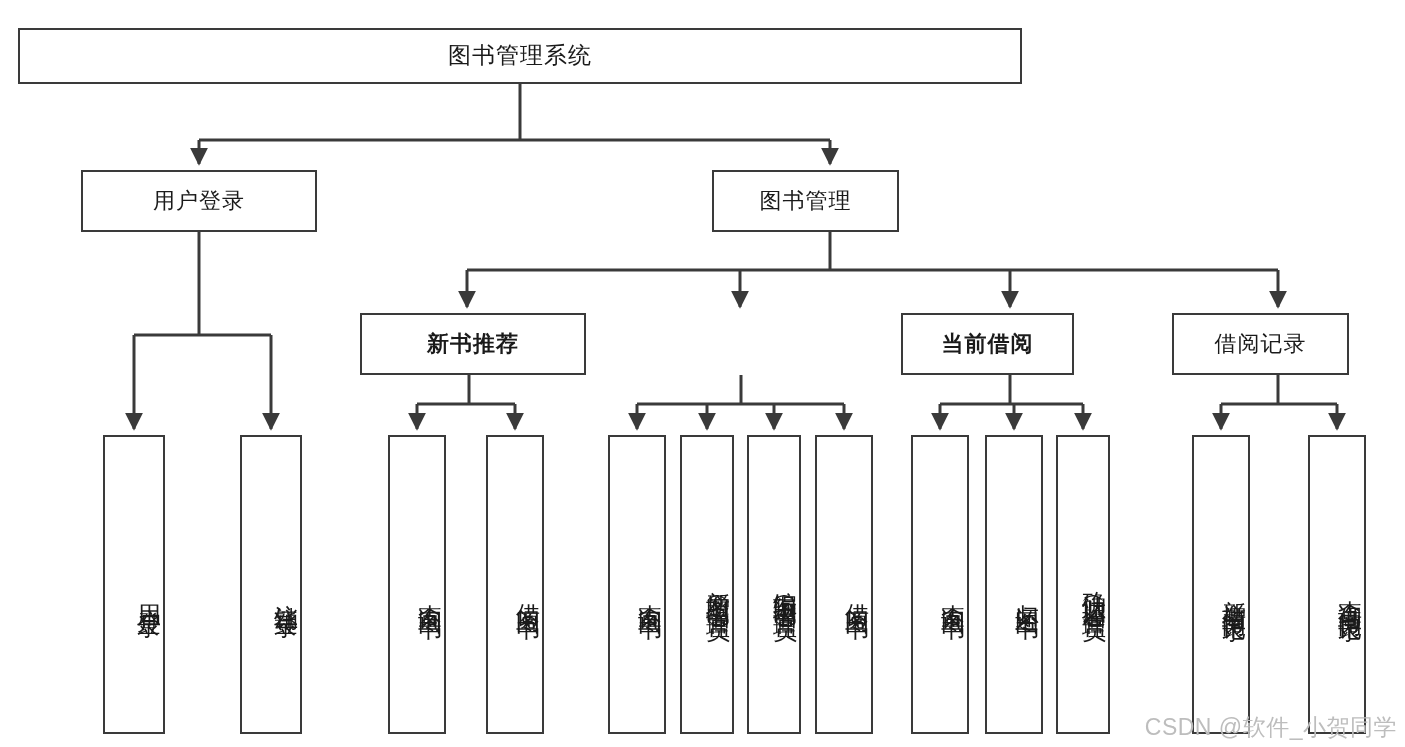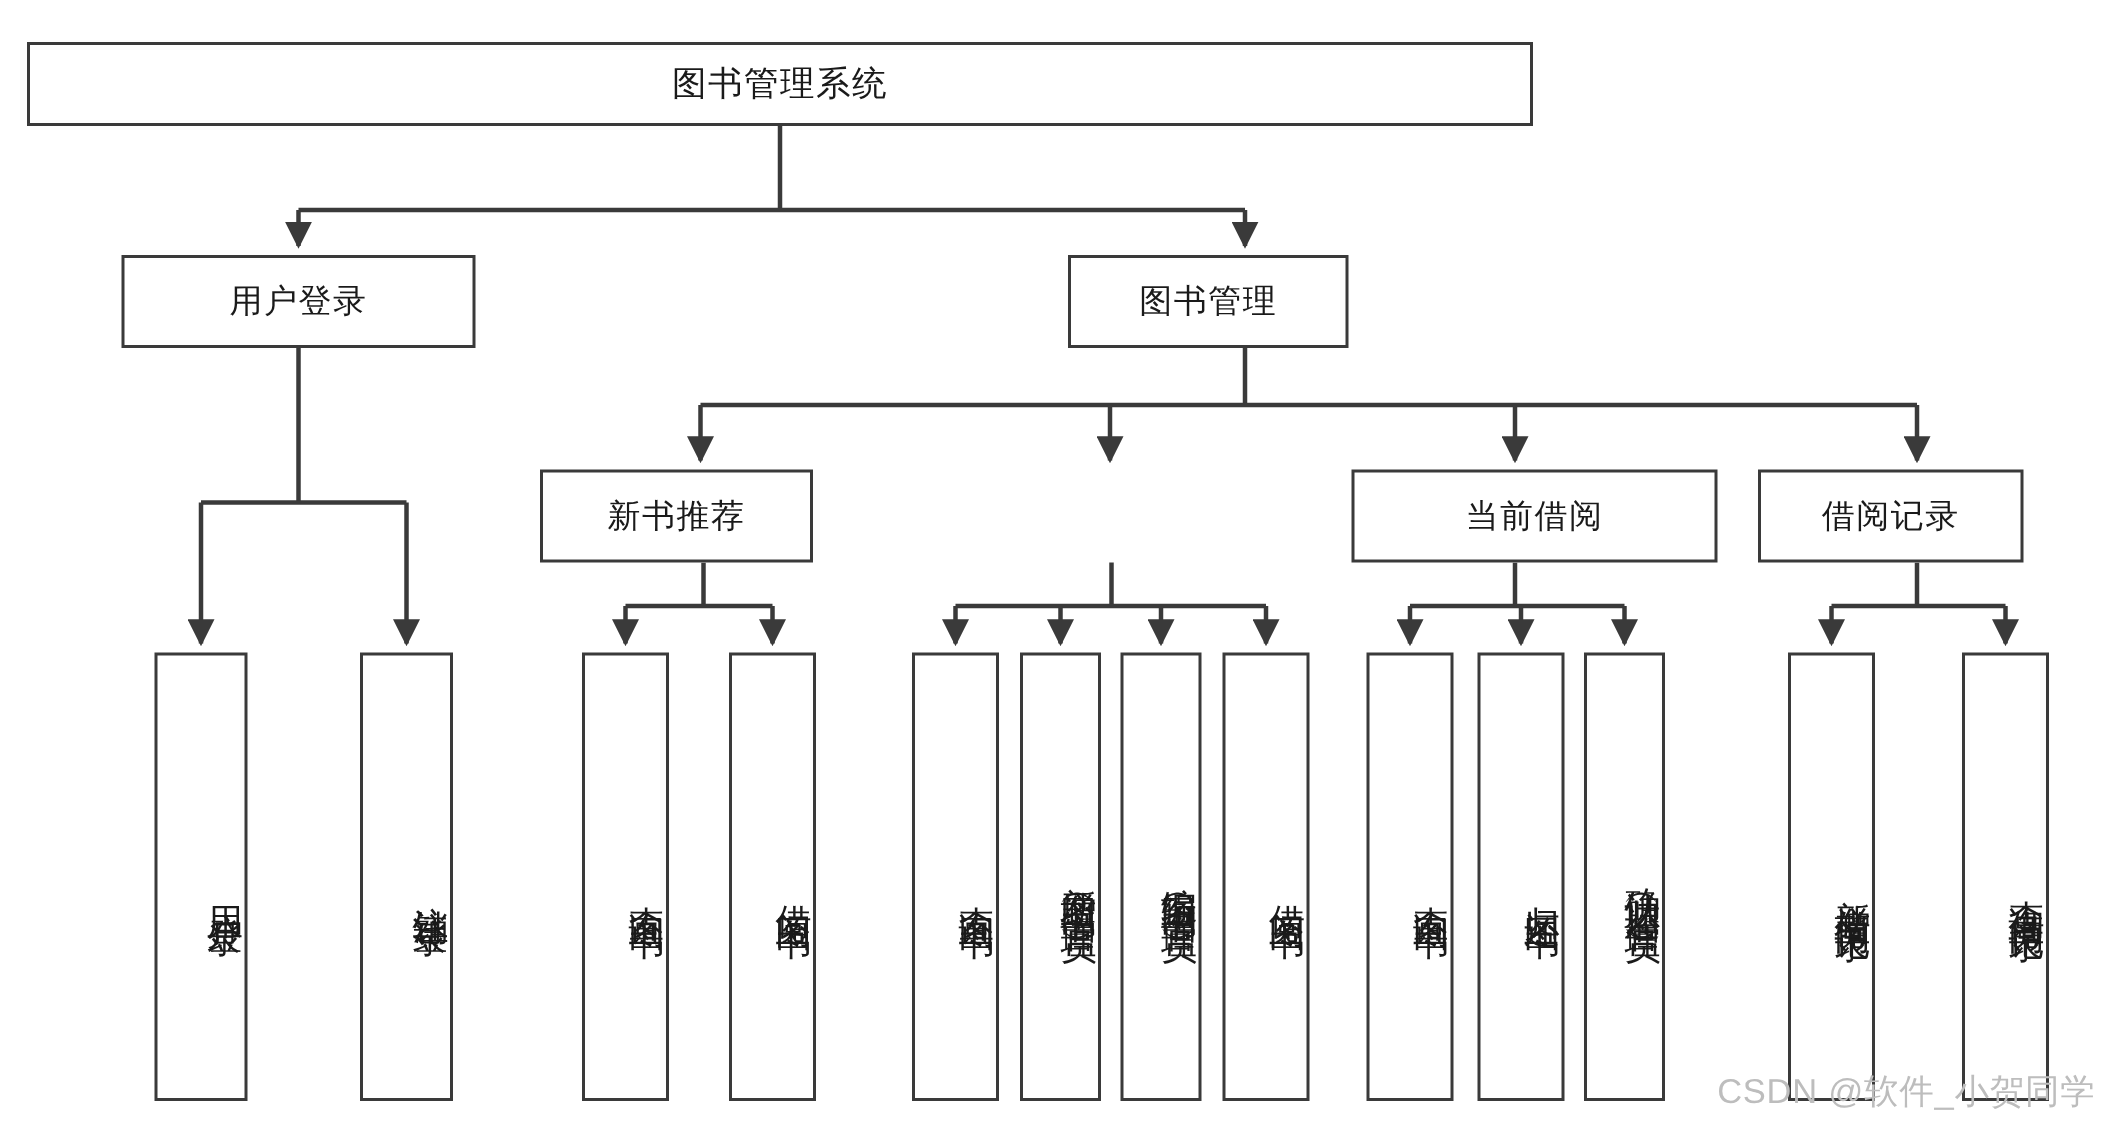--- a/index.html
+++ b/index.html
@@ -123,22 +123,22 @@
       <path d="M 1221 404 L 1221 429" marker-end="url(#arrow)"></path>
       <path d="M 1337 404 L 1337 429" marker-end="url(#arrow)"></path>
     </g>
   </svg>
 
   <div class="node horizontal root" style="left: 18px; top: 10px; width: 1004px; height: 56px; margin-top: 18px;">图书管理系统</div>
 
   <div class="node horizontal" style="left: 81px; top: 170px; width: 236px; height: 62px;">用户登录</div>
   <div class="node horizontal" style="left: 712px; top: 170px; width: 187px; height: 62px;">图书管理</div>
 
-  <div class="node horizontal" style="left: 360px; top: 313px; width: 182px; height: 62px;">新书推荐</div>
-  <div class="node horizontal" style="left: 901px; top: 313px; width: 244px; height: 62px;">当前借阅</div>
+  <div class="node horizontal" style="left: 360px; top: 313px; width: 226px; height: 62px; font-weight: bold;">新书推荐</div>
+  <div class="node horizontal" style="left: 901px; top: 313px; width: 173px; height: 62px; font-weight: bold;">当前借阅</div>
   <div class="node horizontal" style="left: 1172px; top: 313px; width: 177px; height: 62px;">借阅记录</div>
 
   <div class="node vertical" style="left: 103px; top: 435px; width: 62px; height: 299px;">用户登录</div>
   <div class="node vertical" style="left: 240px; top: 435px; width: 62px; height: 299px;">注销登录</div>
   <div class="node vertical" style="left: 388px; top: 435px; width: 58px; height: 299px;">查询图书</div>
   <div class="node vertical" style="left: 486px; top: 435px; width: 58px; height: 299px;">借阅图书</div>
   <div class="node vertical" style="left: 608px; top: 435px; width: 58px; height: 299px;">查询图书</div>
   <div class="node vertical tall-text" style="left: 680px; top: 435px; width: 54px; height: 299px;">新增图书（管理员）</div>
   <div class="node vertical tall-text" style="left: 747px; top: 435px; width: 54px; height: 299px;">编辑图书（管理员）</div>
   <div class="node vertical" style="left: 815px; top: 435px; width: 58px; height: 299px;">借阅图书</div>

